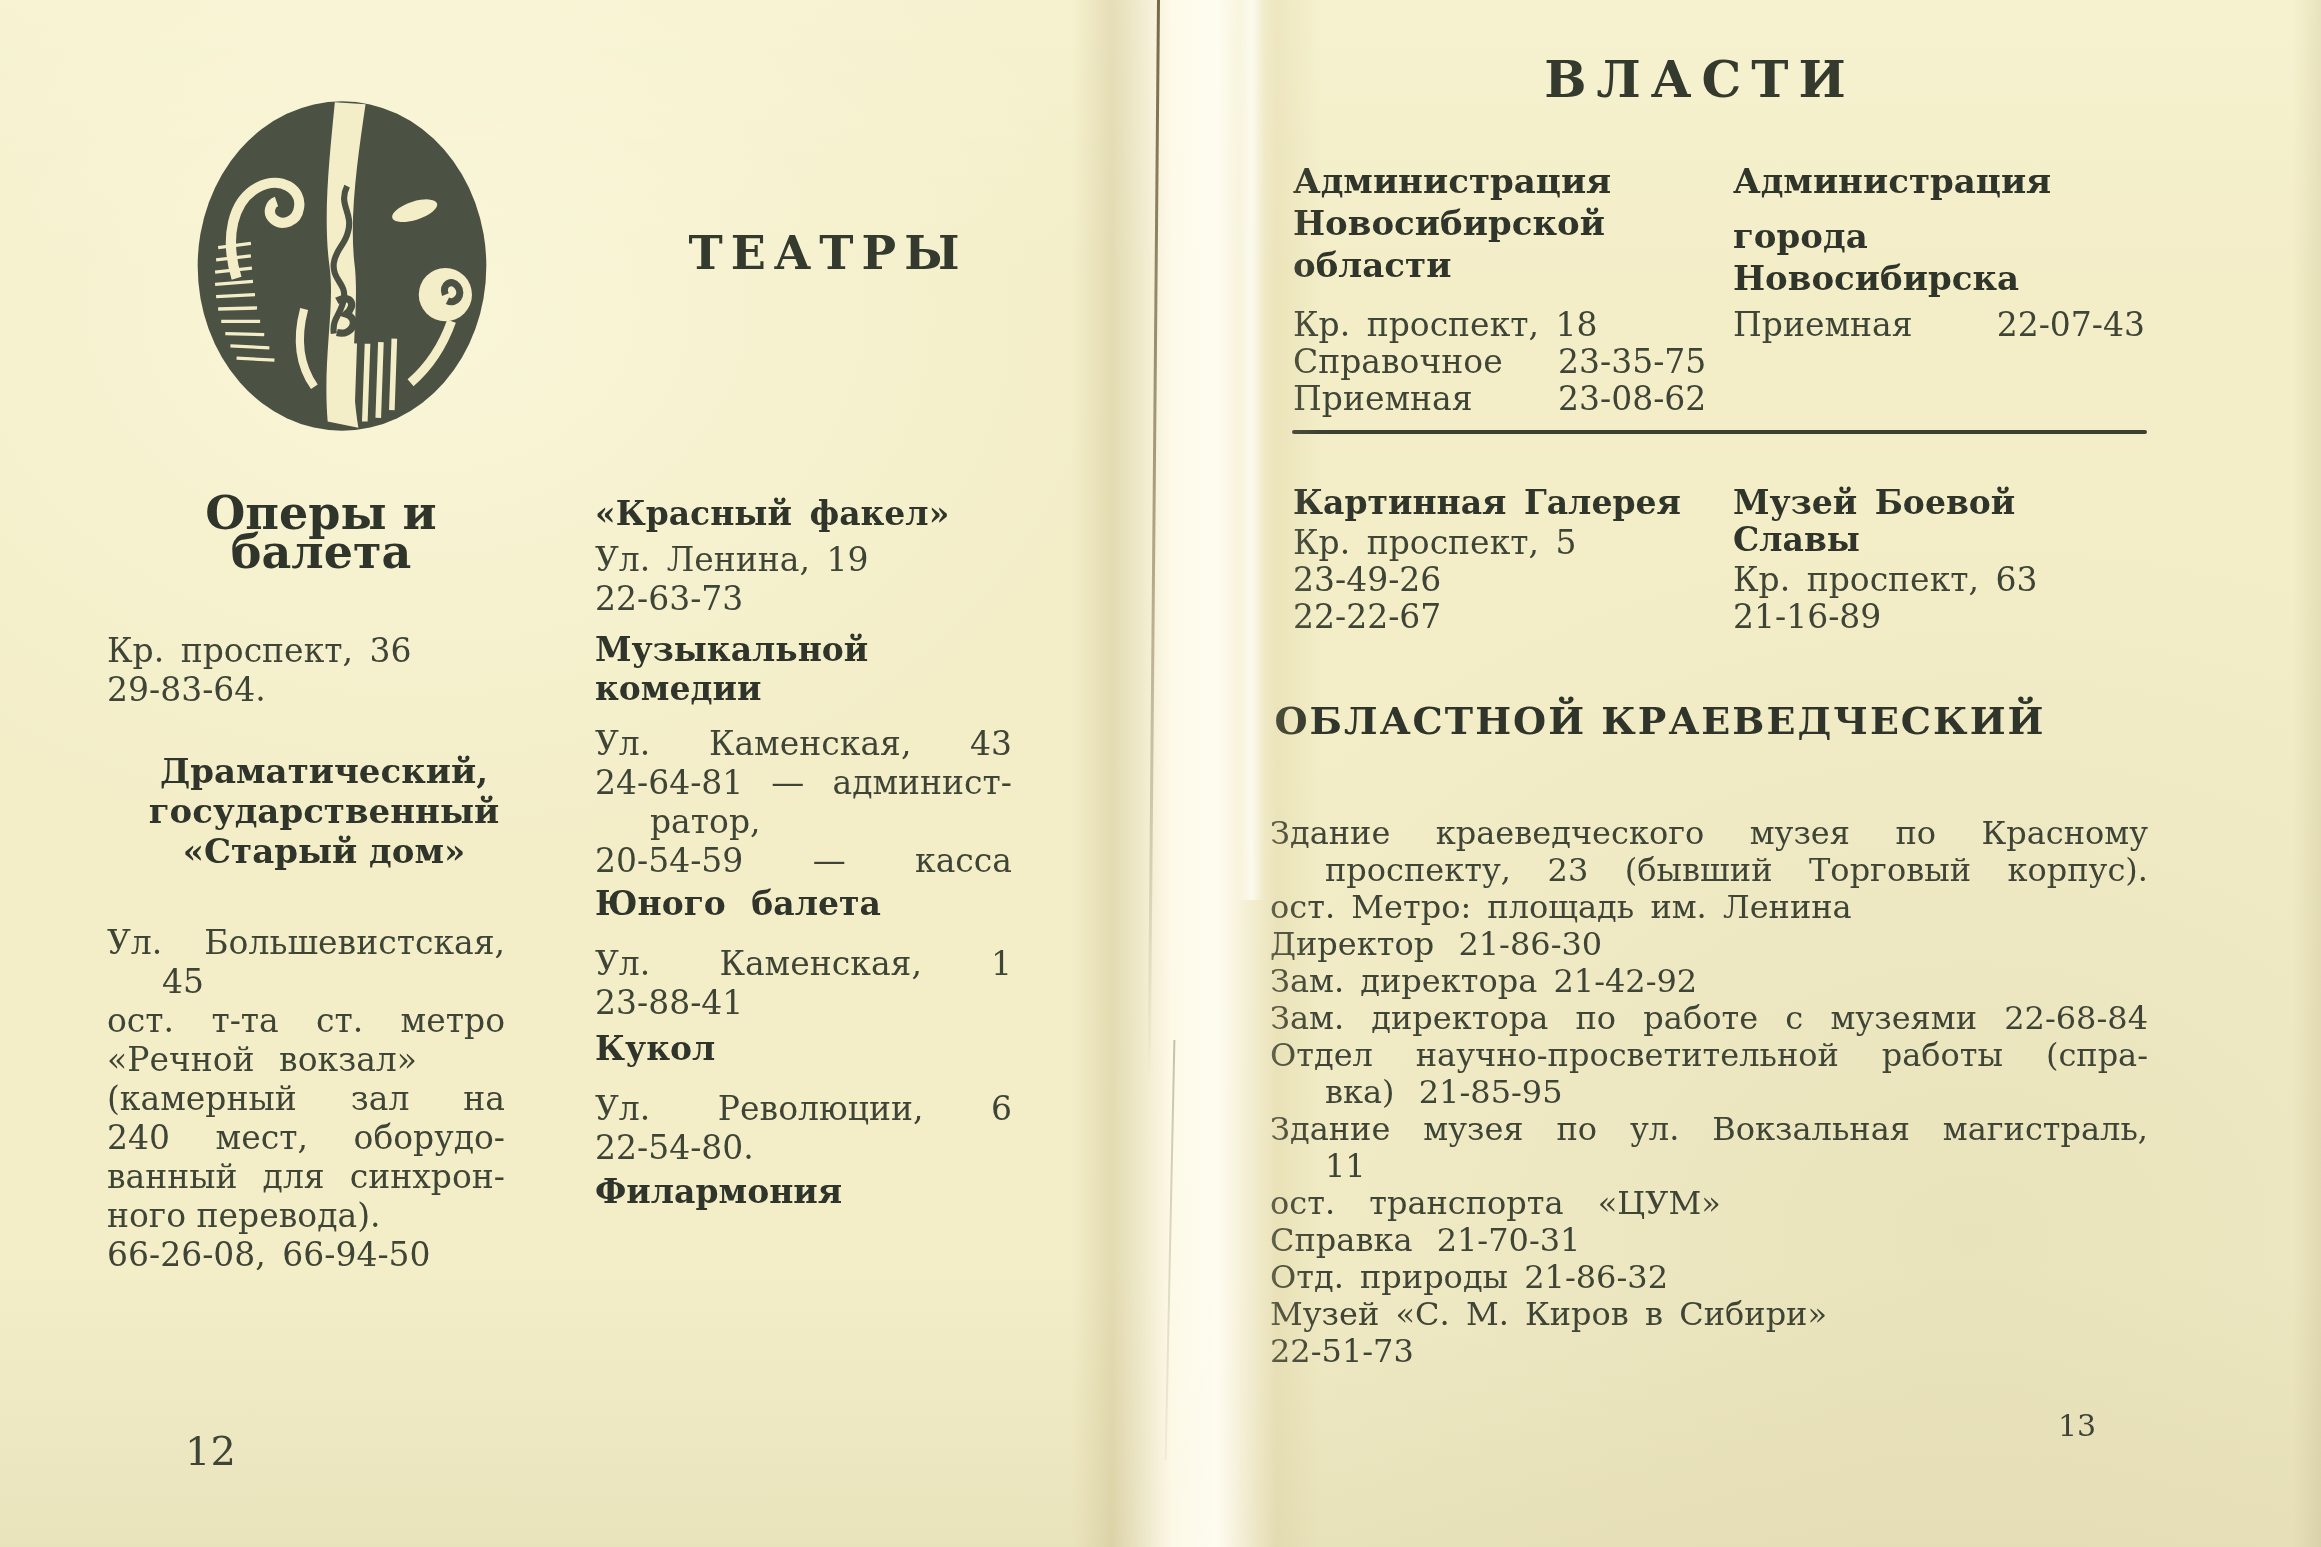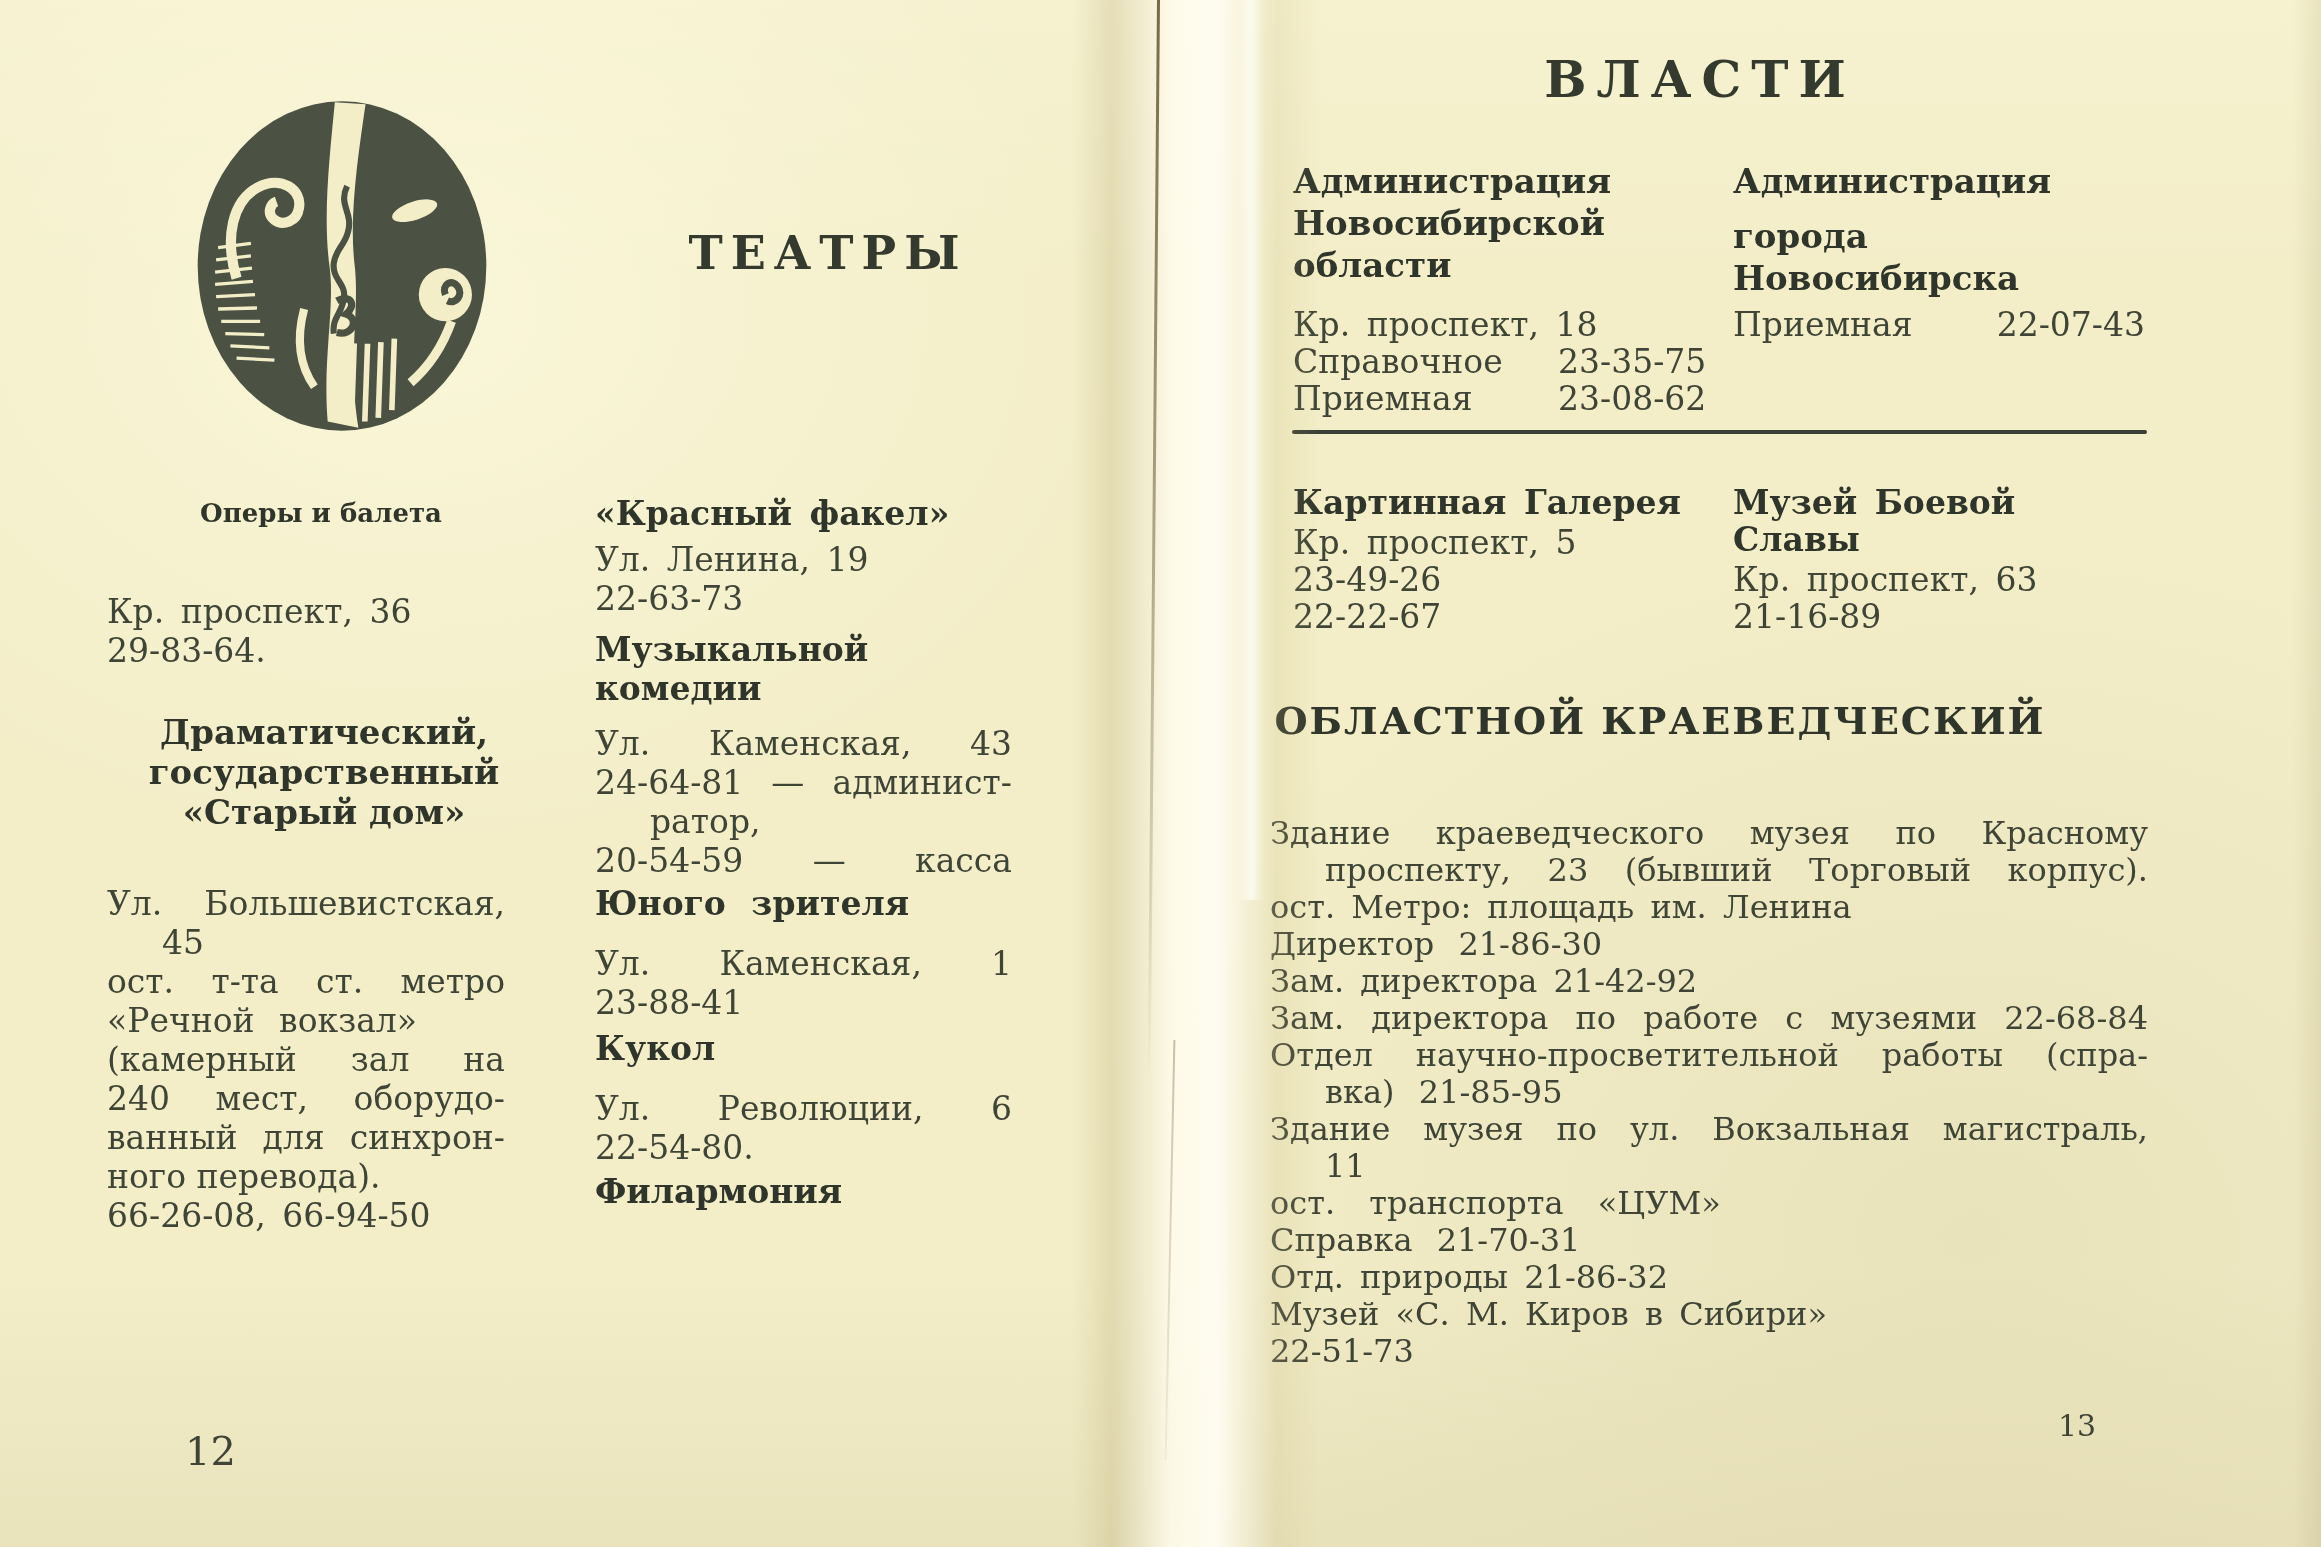--- a/index.html
+++ b/index.html
@@ -53,21 +53,21 @@
   .b{font-weight:bold;color:#2f352b;}
   .jl{text-align:justify;text-align-last:justify;}
   .ctr{text-align:center;}
   .ind{padding-left:55px;box-sizing:border-box;}
   .ws1{word-spacing:6px;}
   .ws2{word-spacing:14px;}
   .ws3{word-spacing:24px;}
 
   
   .col1{left:107px;top:494px;width:398px;font-size:33px;line-height:39px;}
-  .col1 .title1{font-size:26px;line-height:39px;padding-left:30px;}
+  .col1 .title1{font-size:46px;line-height:39px;padding-left:30px;}
   .col1 .addr1{margin-top:59px;}
   .col1 .title2{margin-top:42px;line-height:40px;font-size:34px;padding-left:36px;}
   .col1 .addr2{margin-top:52px;}
 
   .col2{left:595px;top:494px;width:417px;font-size:33px;line-height:39px;}
 
   .theatry-head{left:618px;top:226px;width:420px;font-size:46px;letter-spacing:8px;font-weight:bold;color:#343a2e;text-align:center;}
   .vlasti-head{left:1270px;top:50px;width:860px;font-size:50px;letter-spacing:10px;font-weight:bold;color:#343a2e;text-align:center;}
 
   
@@ -166,21 +166,21 @@
     <div class="b ws1">«Красный факел»</div>
     <div class="ws1" style="margin-top:7px;">Ул. Ленина, 19</div>
     <div>22-63-73</div>
 
     <div class="b jl" style="margin-top:12px;">Музыкальной комедии</div>
     <div class="jl" style="margin-top:16px;">Ул. Каменская, 43</div>
     <div class="jl">24-64-81 — админист-</div>
     <div class="ind">ратор,</div>
     <div class="jl">20-54-59 — касса</div>
 
-    <div class="b ws2" style="margin-top:4px;">Юного зрителя</div>
+    <div class="b ws2" style="margin-top:4px;">Юного балета</div>
     <div class="jl" style="margin-top:21px;">Ул. Каменская, 1</div>
     <div>23-88-41</div>
 
     <div class="b" style="margin-top:7px;">Кукол</div>
     <div class="jl" style="margin-top:21px;">Ул. Революции, 6</div>
     <div>22-54-80.</div>
 
     <div class="b" style="margin-top:5px;">Филармония</div>
   </div>
 

